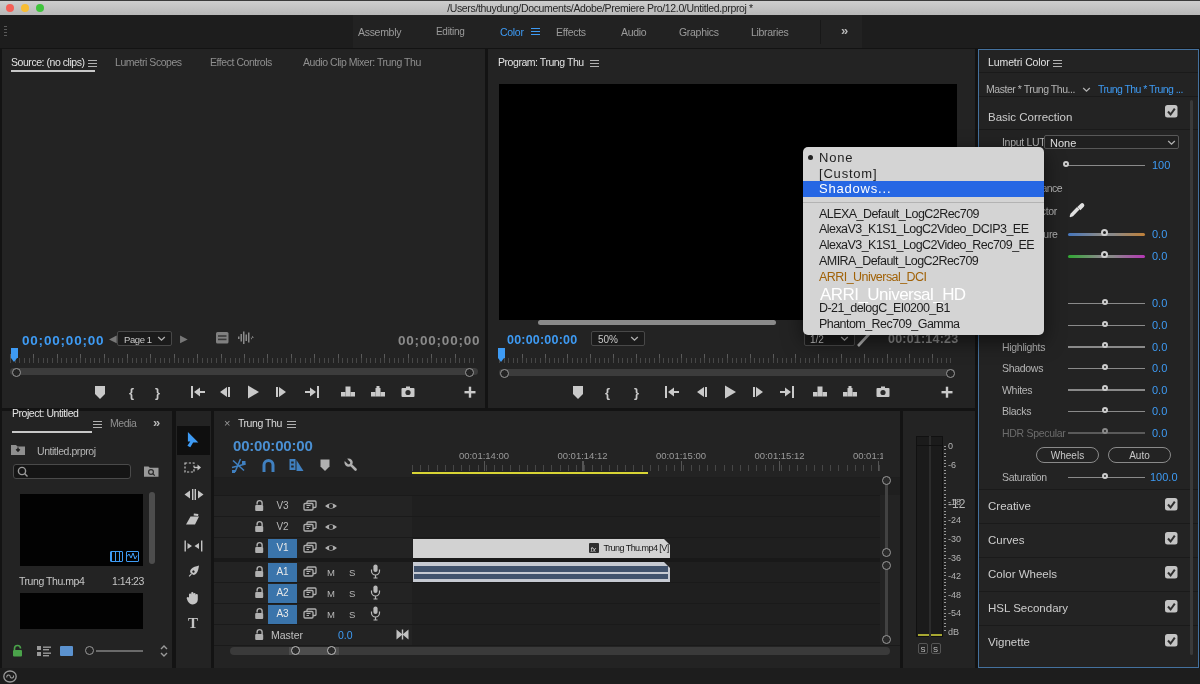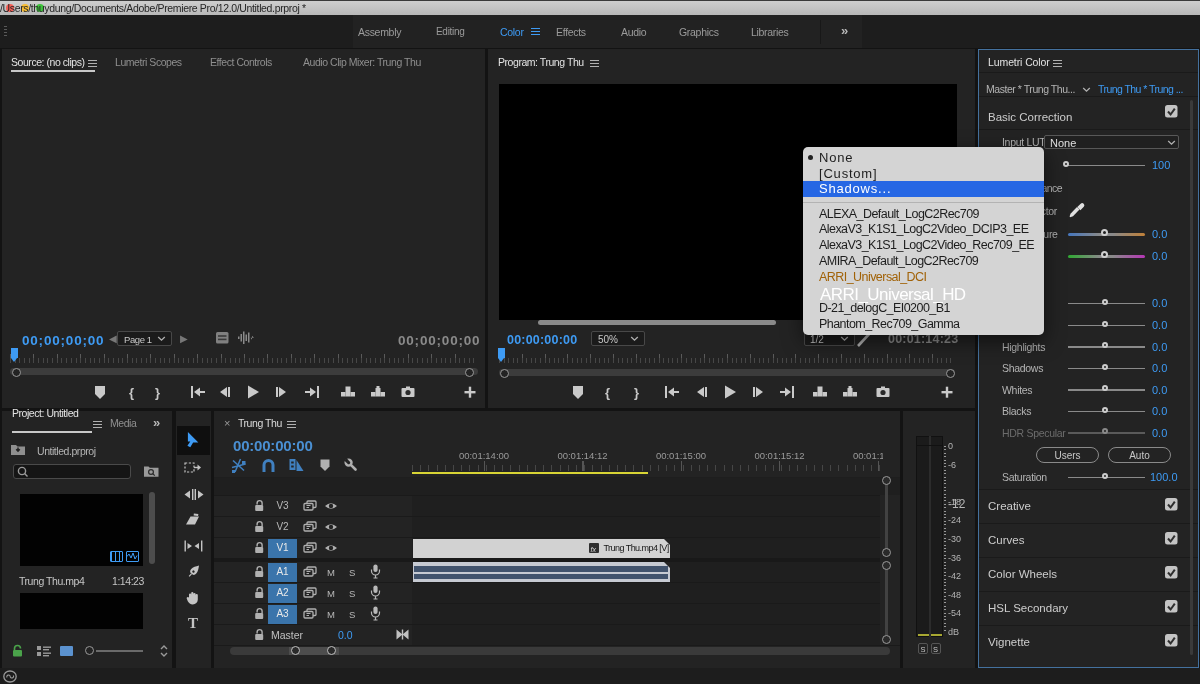--- a/index.html
+++ b/index.html
@@ -11,21 +11,21 @@
 .blue{color:#3e9bf4}
 .tab{font-size:10.5px;letter-spacing:-0.45px}
 svg{display:block;overflow:visible}
 </style></head>
 <body>
 
 <div class="a" style="left:0;top:0;width:1200px;height:15px;background:linear-gradient(#cecece,#b8b8b8);border-top:1px solid #3a3a3a"></div>
 <div class="a" style="left:6px;top:3.5px;width:8px;height:8px;border-radius:50%;background:#f55f56"></div>
 <div class="a" style="left:21px;top:3.5px;width:8px;height:8px;border-radius:50%;background:#f8bd33"></div>
 <div class="a" style="left:36px;top:3.5px;width:8px;height:8px;border-radius:50%;background:#3fc43c"></div>
-<div class="tx" style="left:0;right:0;top:3px;font-size:10.5px;letter-spacing:-0.35px;color:#262626">/Users/thuydung/Documents/Adobe/Premiere Pro/12.0/Untitled.prproj *</div>
+<div class="tx" style="left:0;right:0;top:3px;text-align:center;font-size:10.5px;letter-spacing:-0.35px;color:#262626">/Users/thuydung/Documents/Adobe/Premiere Pro/12.0/Untitled.prproj *</div>
 
 <div class="a" style="left:0;top:15px;width:1200px;height:33px;background:#1d1d1d"></div>
 <div class="a" style="left:353px;top:15px;width:509px;height:33px;background:#222"></div>
 <div class="a" style="left:4px;top:26px;width:3px;height:12px;background-image:repeating-linear-gradient(#5a5a5a 0,#5a5a5a 1px,transparent 1px,transparent 3px)"></div>
 <div class="tx" style="left:358px;top:26.5px;font-size:10.5px;letter-spacing:-0.3px;color:#9b9b9b">Assembly</div>
 <div class="tx" style="left:436px;top:26.5px;font-size:10px;letter-spacing:-0.3px;color:#9b9b9b">Editing</div>
 <div class="tx" style="left:500px;top:26.5px;font-size:10.5px;letter-spacing:-0.3px;color:#3e9bf4">Color</div>
 <div class="a" style="left:531px;top:28px;width:9px;height:7px;background-image:repeating-linear-gradient(#3e9bf4 0,#3e9bf4 1px,transparent 1px,transparent 3px)"></div>
 <div class="tx" style="left:556px;top:26.5px;font-size:10.5px;letter-spacing:-0.3px;color:#9b9b9b">Effects</div>
 <div class="tx" style="left:621px;top:26.5px;font-size:10.5px;letter-spacing:-0.3px;color:#9b9b9b">Audio</div>
@@ -261,21 +261,21 @@
 <div class="tx" style="left:1002px;top:406px;font-size:10.5px;letter-spacing:-0.3px;color:#b4b4b4">Blacks</div>
 <div class="a" style="left:1068px;top:410.5px;width:77px;height:1.5px;background:#8a8a8a"></div>
 <div class="a" style="left:1102px;top:406.5px;width:6px;height:6px;border-radius:50%;border:2px solid #cdcdcd;background:#232323"></div>
 <div class="tx blue" style="left:1152px;top:406px;font-size:11px">0.0</div>
 <div class="tx" style="left:1002px;top:427.5px;font-size:10.5px;letter-spacing:-0.3px;color:#6c6c6c">HDR Specular</div>
 <div class="a" style="left:1068px;top:432px;width:77px;height:1.5px;background:#5a5a5a"></div>
 <div class="a" style="left:1102px;top:428px;width:6px;height:6px;border-radius:50%;border:2px solid #8a8a8a;background:#232323"></div>
 <div class="tx blue" style="left:1152px;top:427.5px;font-size:11px">0.0</div>
 
 <div class="a" style="left:1036px;top:447px;width:63px;height:16px;border:1px solid #8a8a8a;border-radius:8px"></div>
-<div class="tx" style="left:1036px;top:451px;width:63px;text-align:center;font-size:10px;color:#c8c8c8">Users</div>
+<div class="tx" style="left:1036px;top:451px;width:63px;text-align:center;font-size:10px;color:#c8c8c8">Wheels</div>
 <div class="a" style="left:1108px;top:447px;width:63px;height:16px;border:1px solid #8a8a8a;border-radius:8px"></div>
 <div class="tx" style="left:1108px;top:451px;width:63px;text-align:center;font-size:10px;color:#c8c8c8">Auto</div>
 
 <div class="tx" style="left:1002px;top:472px;font-size:10.5px;letter-spacing:-0.3px;color:#b4b4b4">Saturation</div>
 <div class="a" style="left:1068px;top:476.5px;width:77px;height:1.5px;background:#8a8a8a"></div>
 <div class="a" style="left:1102px;top:472.5px;width:6px;height:6px;border-radius:50%;border:2px solid #cdcdcd;background:#232323"></div>
 <div class="tx blue" style="left:1150px;top:472px;font-size:11px">100.0</div>
 
 <div class="dv" style="left:979px;top:489px;width:219px"></div>
 <div class="tx" style="left:988px;top:501px;font-size:11.5px;color:#cdcdcd">Creative</div>

